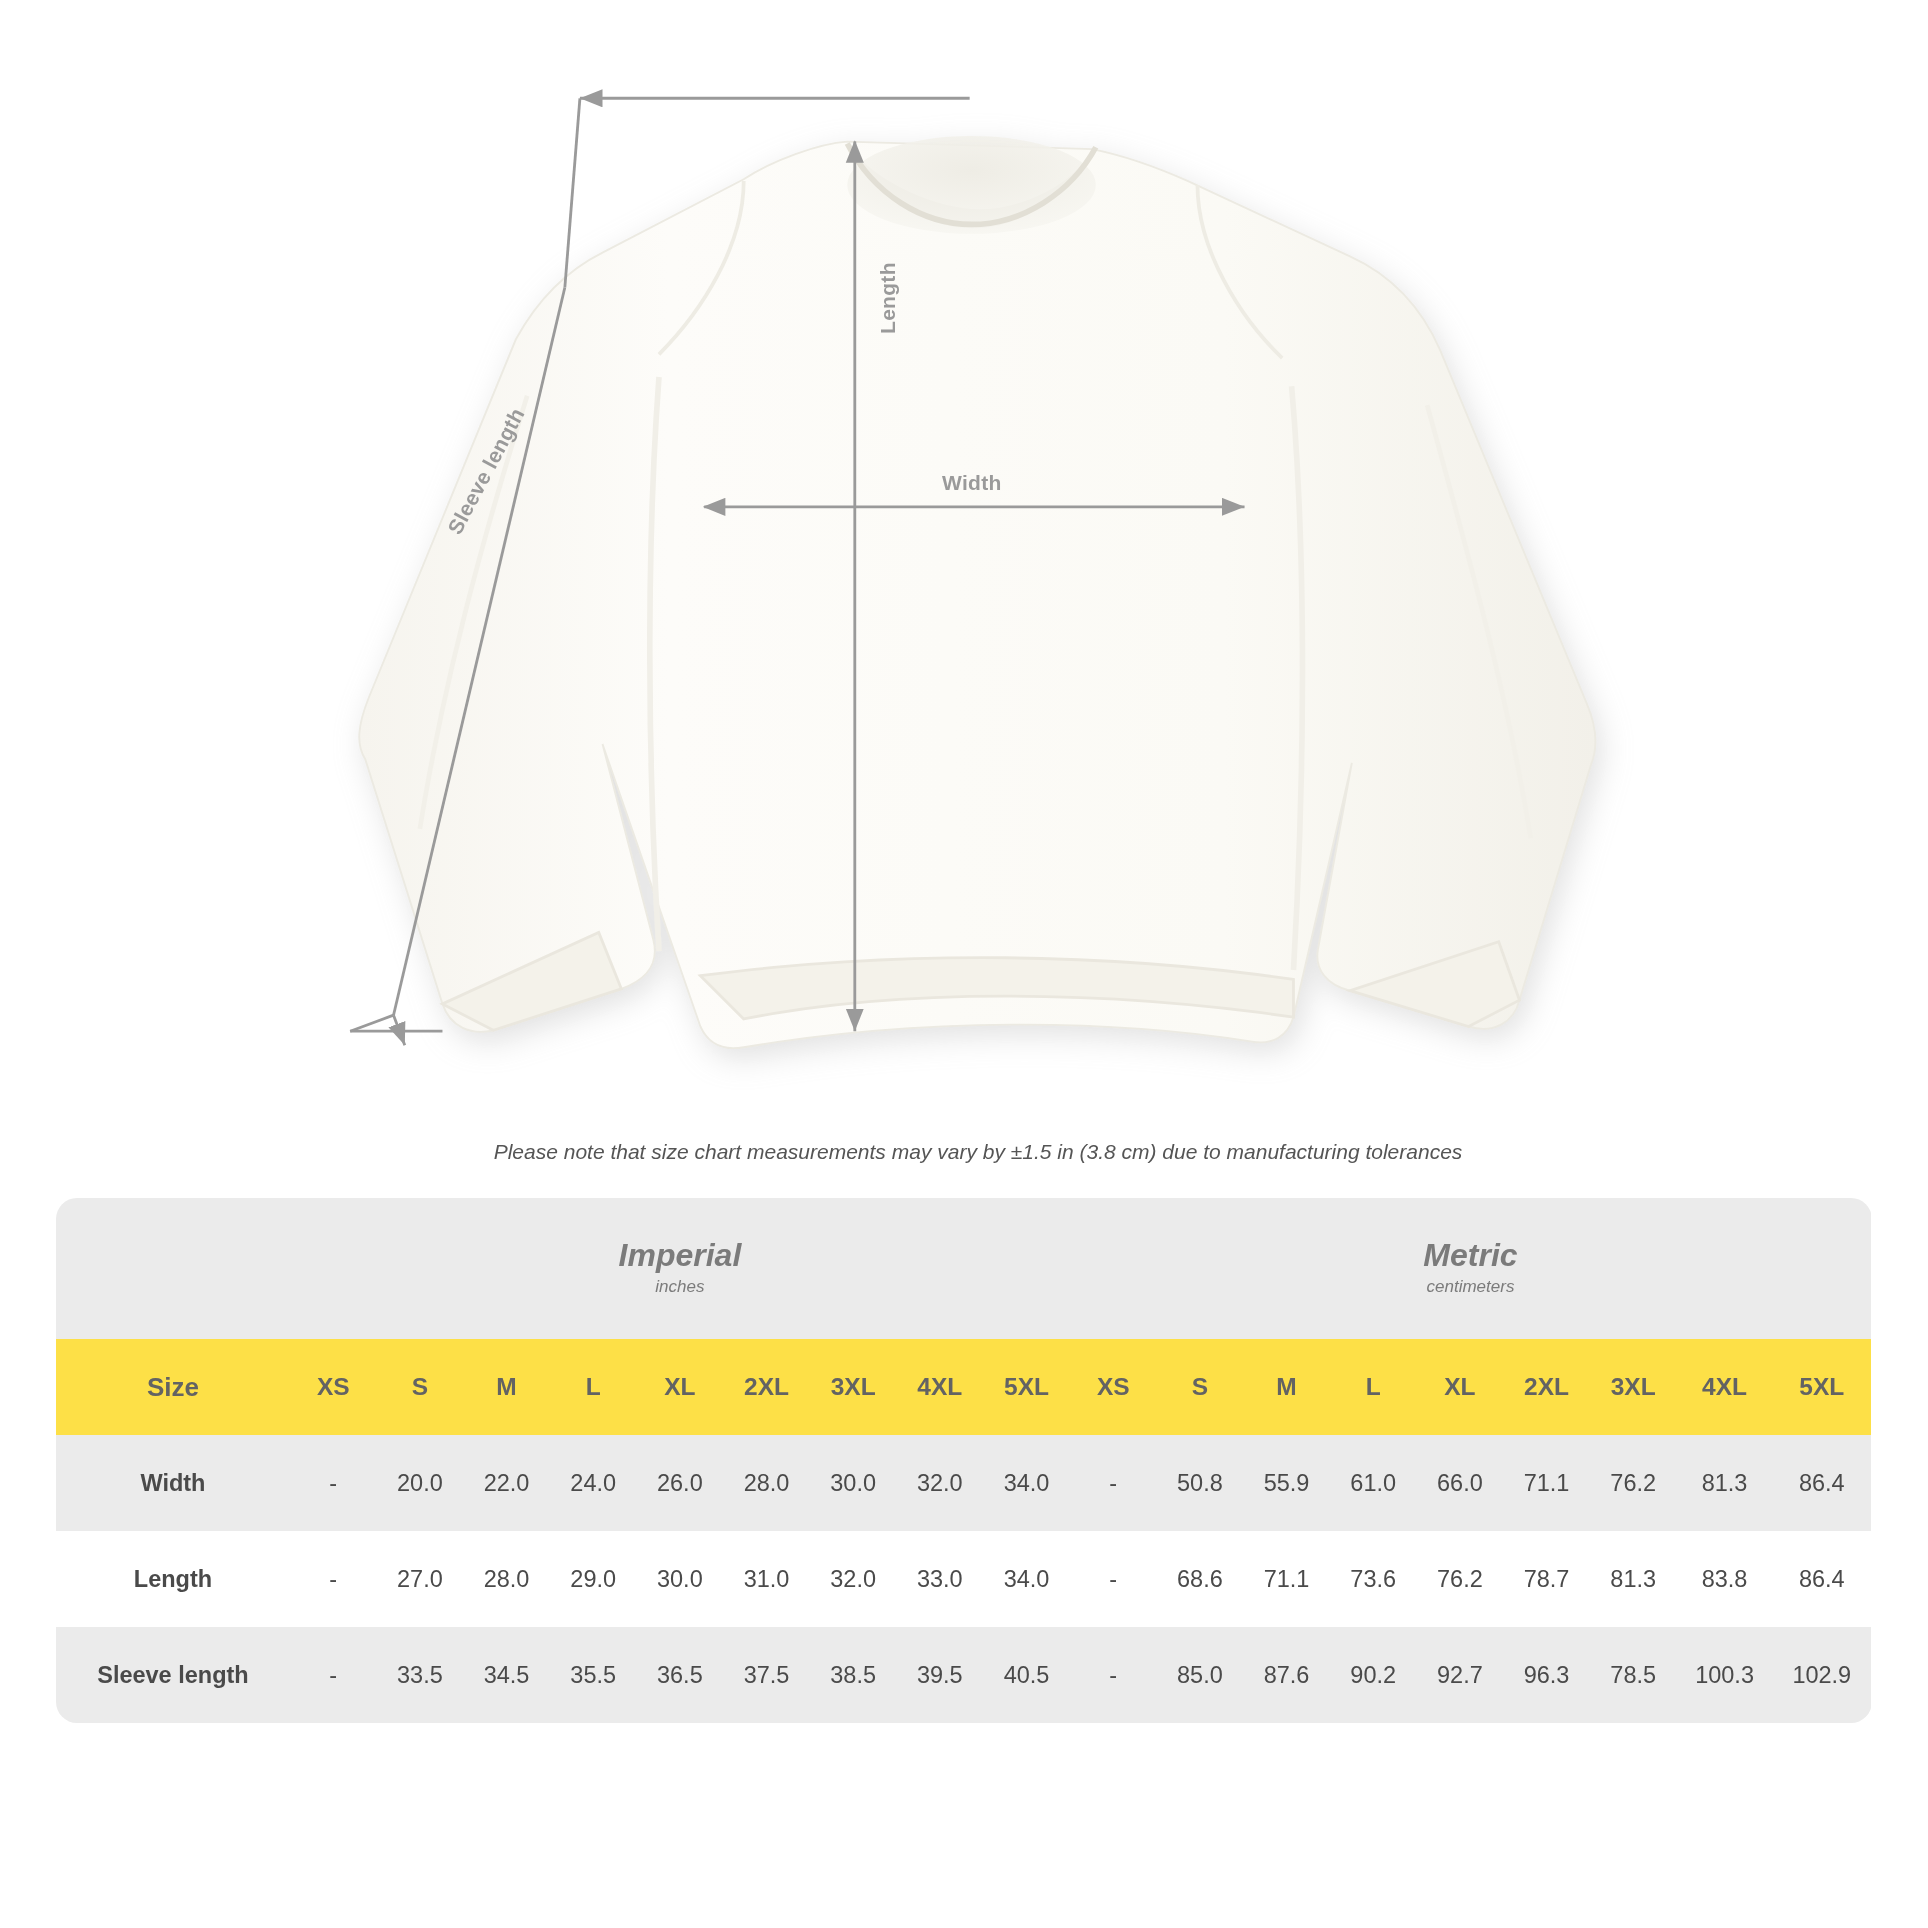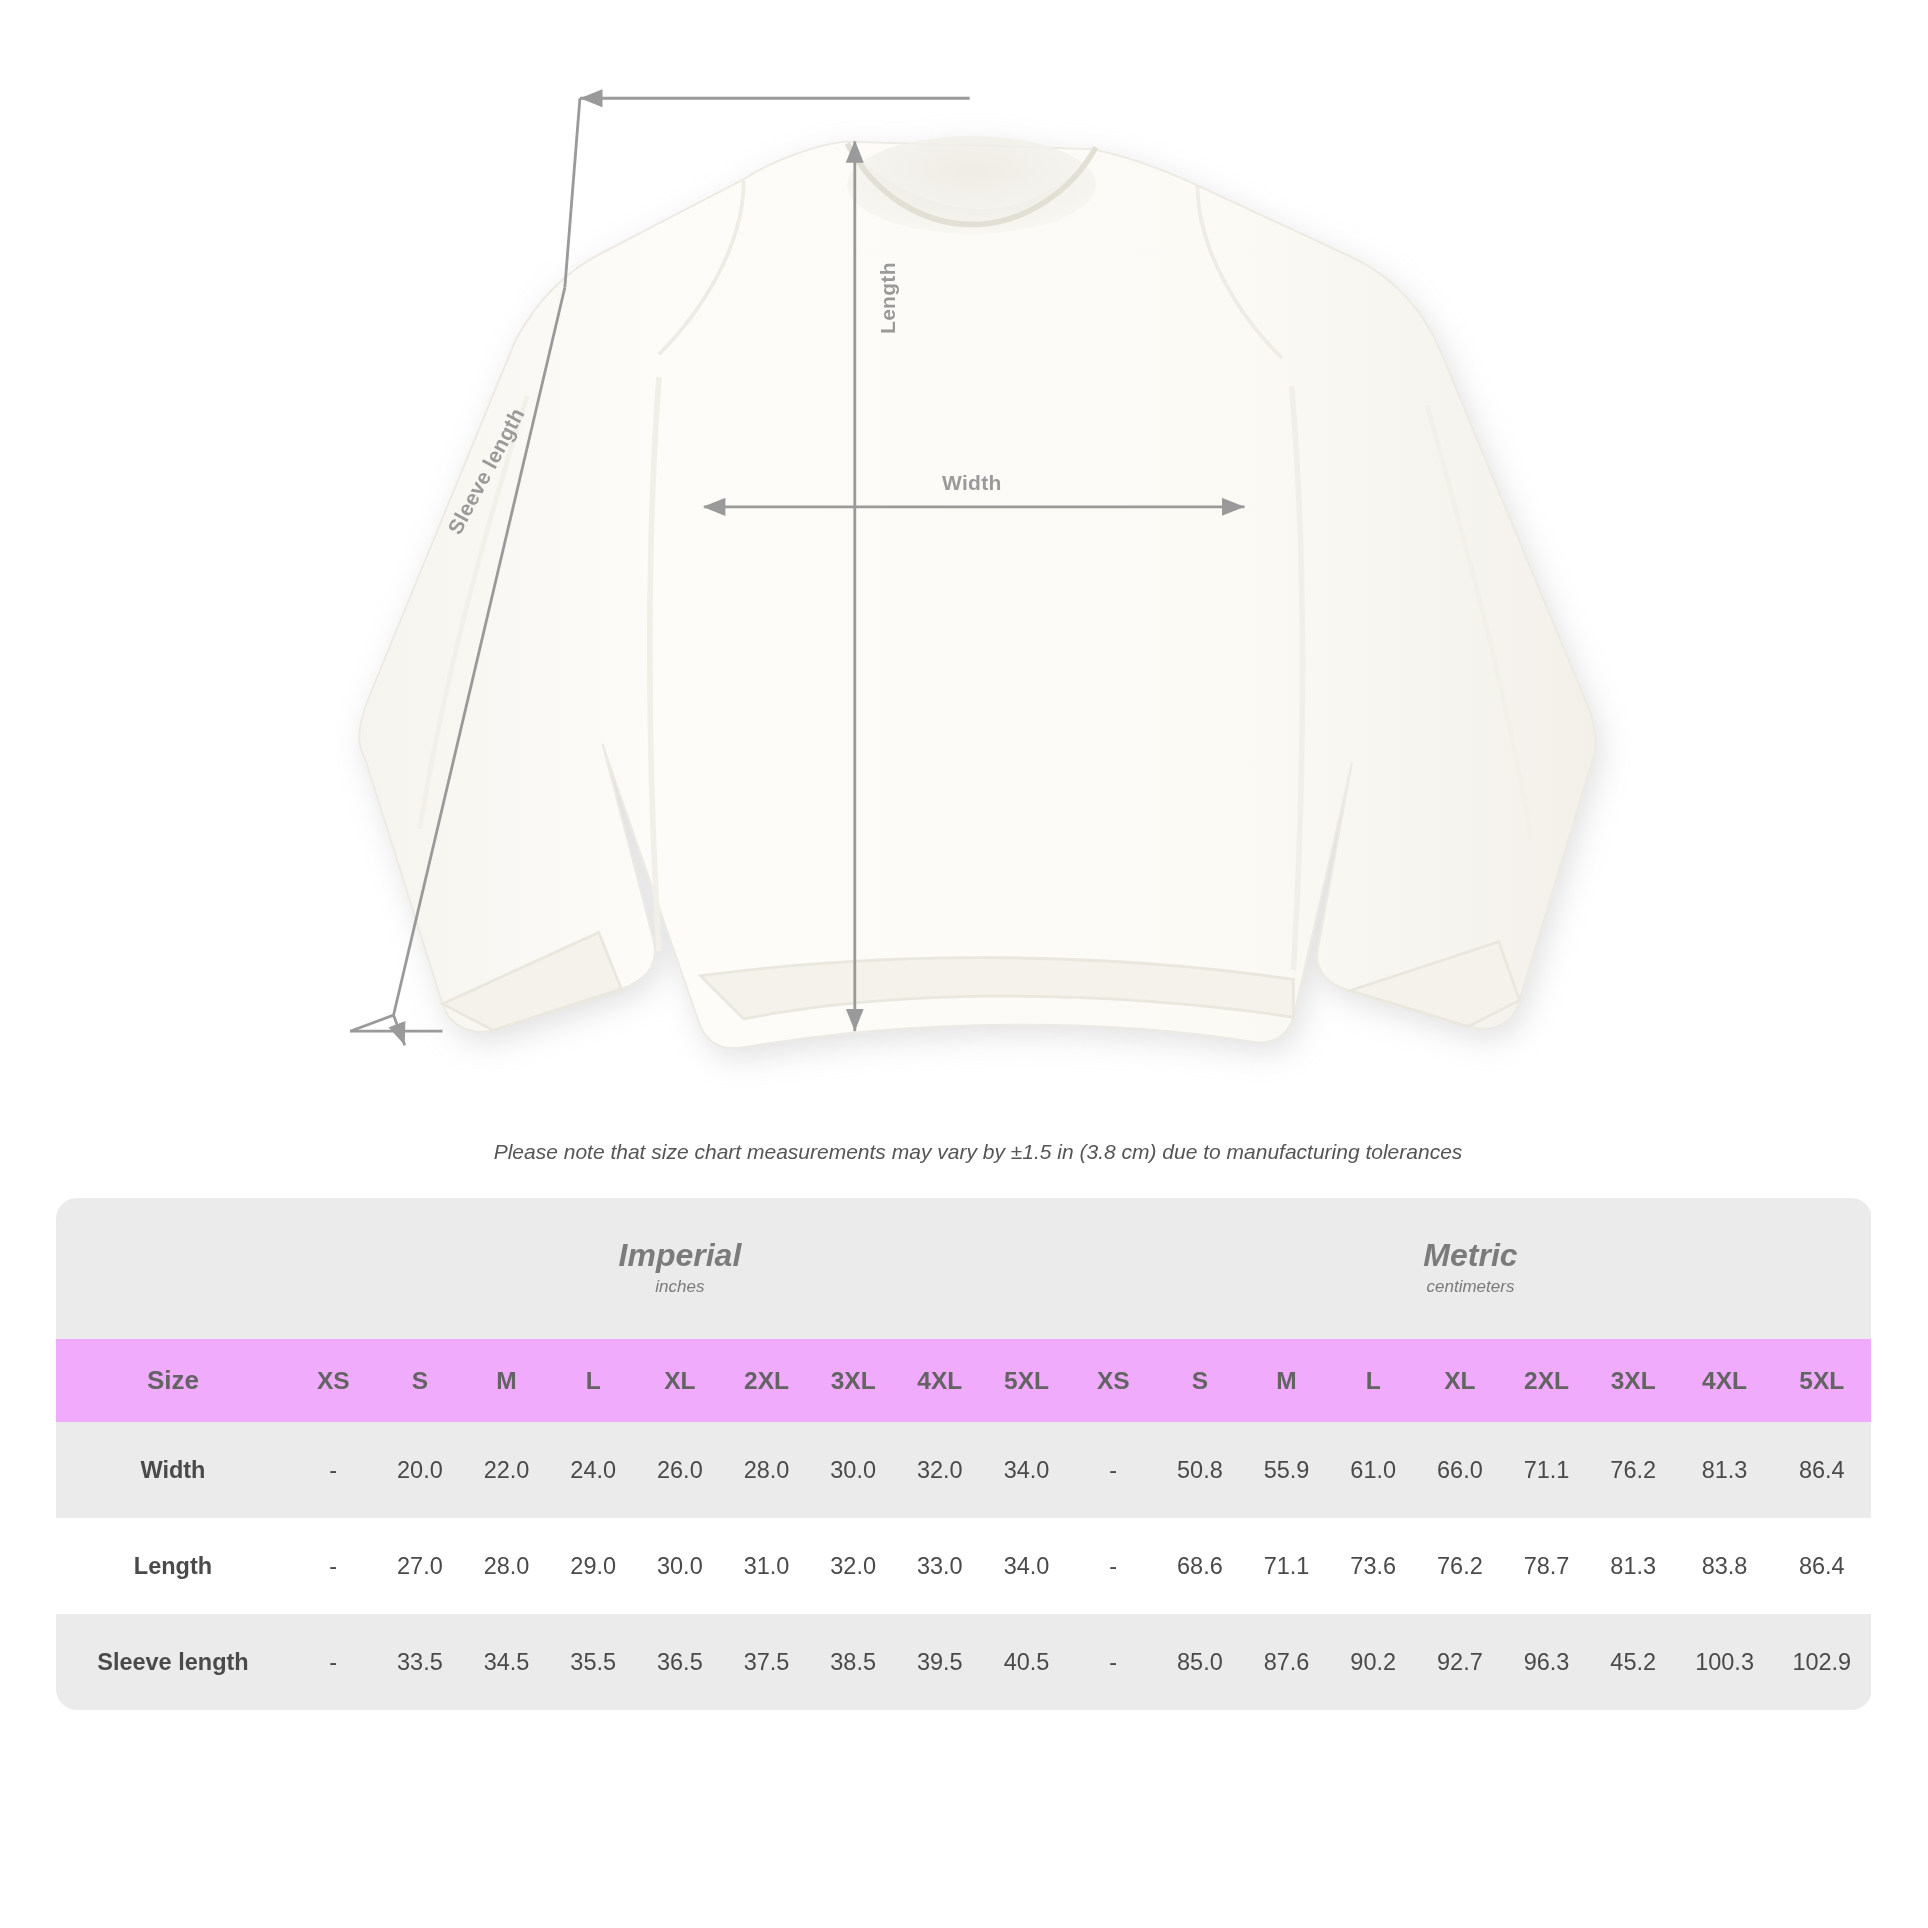--- a/index.html
+++ b/index.html
@@ -104,25 +104,25 @@
     color: #7b7b7b;
     line-height: 1.15;
   }
   .unit-head .unit-sub {
     font-size: 17px;
     font-style: italic;
     color: #7b7b7b;
     line-height: 1.6;
   }
   tr.header-row td {
-    height: 83px;
+    height: 96px;
     font-weight: bold;
     color: #636363;
     font-size: 24.5px;
-    background: #f0abfc;
+    background: #fde047;
   }
   tr.header-row td.rowlabel {
     font-size: 26px;
   }
   tr.data-row td {
     height: 96px;
   }
   tr.shade td { background: #ebebeb; }
   tr.plain td { background: #ffffff; }
   td.rowlabel {
@@ -352,20 +352,20 @@
         <td class="cell">37.5</td>
         <td class="cell">38.5</td>
         <td class="cell">39.5</td>
         <td class="cell">40.5</td>
         <td class="cell">-</td>
         <td class="cell">85.0</td>
         <td class="cell">87.6</td>
         <td class="cell">90.2</td>
         <td class="cell">92.7</td>
         <td class="cell">96.3</td>
-        <td class="cell">45.2</td>
+        <td class="cell">78.5</td>
         <td class="cell">100.3</td>
         <td class="cell">102.9</td>
       </tr>
     </tbody>
   </table>
 </div>
 
 
 </body></html>

